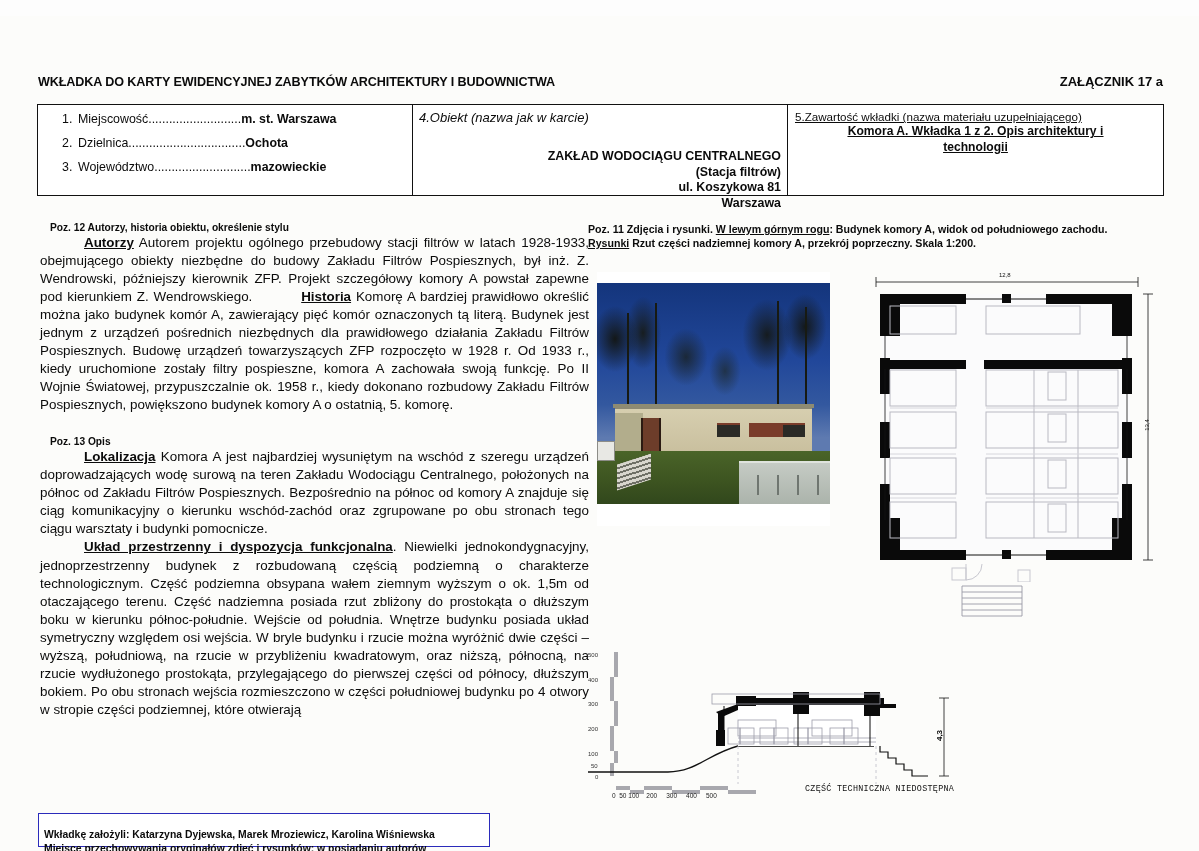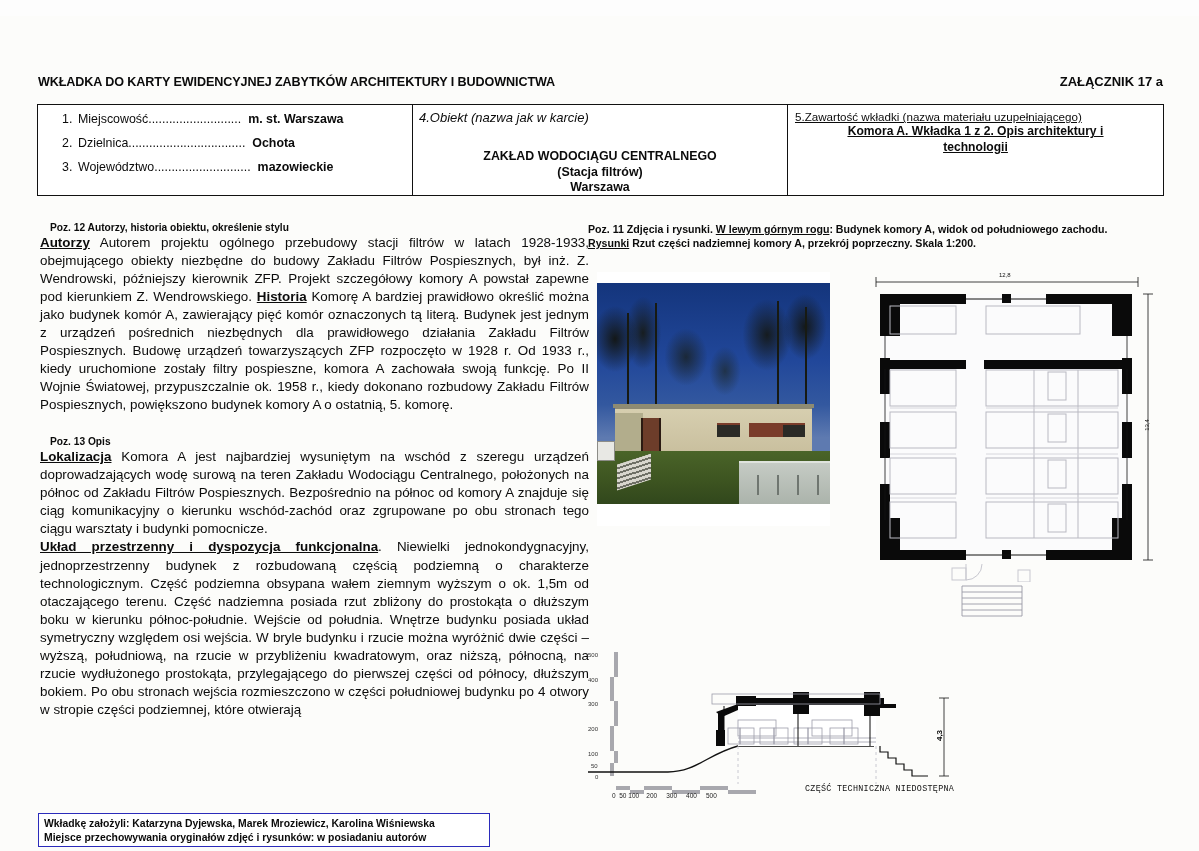--- a/index.html
+++ b/index.html
@@ -82,29 +82,29 @@
   }
   .loc-row .num {
     width: 30px;
     padding-left: 14px;
     box-sizing: border-box;
   }
   .loc-row .lab { }
   .loc-row .dots {
     letter-spacing: 0px;
   }
-  .loc-row .val { font-weight: bold; margin-left: 7px; }
+  .loc-row .val { font-weight: bold; }
 
   .cell2-head {
     font-size: 13px;
     margin-bottom: 24px;
     font-style: italic;
   }
   .cell2-body {
-    text-align: center;
+    text-align: right;
     font-size: 12.4px;
     font-weight: bold;
     line-height: 1.25;
   }
 
   .cell3-head { font-size: 11.6px; line-height:1.15; }
   .cell3-strong {
     text-align: center;
     font-weight: bold;
     font-size: 12.1px;
@@ -134,20 +134,21 @@
   }
   .body-par {
     font-size: 13.4px;
     line-height: 1.345;
     text-align: justify;
     margin: 0 0 0 0;
   }
   .body-par b.u {
     font-weight: bold;
     text-decoration: underline;
+    margin-left: 44px;
   }
   .gap { height: 22px; }
 
   
   .right-col {
     position: absolute;
     left: 588px;
     top: 207px;
     width: 578px;
   }
@@ -281,21 +282,21 @@
 
   
   .footer-box {
     position: absolute;
     left: 38px;
     top: 797px;
     width: 452px;
     height: 34px;
     border: 1.4px solid #2b2bbb;
     box-sizing: border-box;
-    padding: 3px 5px;
+    padding: 14px 5px;
     background: #fff;
   }
   .footer-box div {
     font-size: 10.4px;
     font-weight: bold;
     line-height: 1.32;
   }
   .footer-right {
     position: absolute;
     left: 700px;
@@ -338,20 +339,21 @@
         <span class="dots">............................</span>
         <span class="val">mazowieckie</span>
       </div>
     </div>
 
     <div class="cell-2">
       <div class="cell2-head">4.Obiekt (nazwa jak w karcie)</div>
       <div class="cell2-body">
         <div>ZAKŁAD WODOCIĄGU CENTRALNEGO</div>
         <div>(Stacja filtrów)</div>
+        <div>ul. Koszykowa 81</div>
         <div>Warszawa</div>
       </div>
     </div>
 
     <div class="cell-3">
       <div class="cell3-head">5.Zawartość wkładki (nazwa materiału uzupełniającego)</div>
       <div class="cell3-strong">Komora A. Wkładka 1 z 2. Opis architektury i</div>
       <div class="cell3-strong">technologii</div>
     </div>
   </div>

